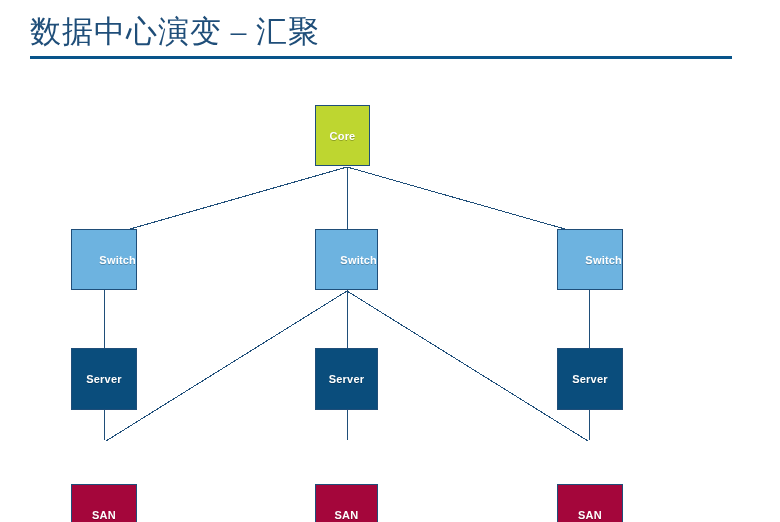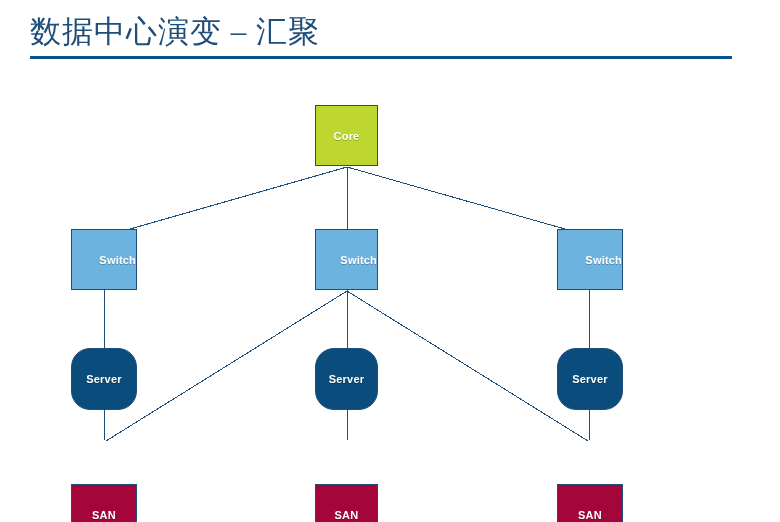--- a/index.html
+++ b/index.html
@@ -67,21 +67,21 @@
     color: #ffffff;
     font-family: "Liberation Sans", sans-serif;
     font-weight: bold;
     font-size: 11px;
     letter-spacing: 0.2px;
     text-shadow: 0 1px 0 rgba(0,0,0,0.25);
     user-select: none;
   }
   .node.core   { background: #BED630; }
   .node.switch { background: #6DB3E0; justify-content: flex-end; }
-  .node.server { background: #0A4D7C; border-radius: 19px; }
+  .node.server { background: #0A4D7C; }
   .node.san    { background: #A4063B; margin-top: 44px; }
   .node-label { pointer-events: none; }
 </style>
 </head>
 <body>
 
 <div id="slide" style="background: rgb(255, 255, 255); padding-left: 18px;">
 
   <div id="title-block">
     <div id="slide-title" style="color: rgb(31, 78, 121);">数据中心演变 – 汇聚</div>
@@ -96,21 +96,21 @@
         <line x1="104" y1="210" x2="104" y2="268" stroke="#1F4E79" stroke-width="1" shape-rendering="crispEdges"></line>
         <line x1="347" y1="210" x2="347" y2="268" stroke="#1F4E79" stroke-width="1" shape-rendering="crispEdges"></line>
         <line x1="589" y1="210" x2="589" y2="268" stroke="#1F4E79" stroke-width="1" shape-rendering="crispEdges"></line>
         <line x1="104" y1="330" x2="104" y2="360" stroke="#1F4E79" stroke-width="1" shape-rendering="crispEdges"></line>
         <line x1="347" y1="330" x2="347" y2="360" stroke="#1F4E79" stroke-width="1" shape-rendering="crispEdges"></line>
         <line x1="589" y1="330" x2="589" y2="360" stroke="#1F4E79" stroke-width="1" shape-rendering="crispEdges"></line>
         <line x1="347" y1="211" x2="106" y2="361" stroke="#1F4E79" stroke-width="1" shape-rendering="crispEdges"></line>
         <line x1="347" y1="211" x2="588" y2="361" stroke="#1F4E79" stroke-width="1" shape-rendering="crispEdges"></line>
       </svg>
     <div id="nodes-layer">
-        <div class="node core" style="left: 315px; top: 25px; width: 63px; height: 61px; background: rgb(190, 214, 48);">
+        <div class="node core" style="left: 315px; top: 25px; width: 55px; height: 61px; background: rgb(190, 214, 48);">
           <span class="node-label">Core</span>
         </div>
         <div class="node switch" style="left: 71px; top: 149px; width: 66px; height: 61px; background: rgb(109, 179, 224);">
           <span class="node-label">Switch</span>
         </div>
         <div class="node switch" style="left: 315px; top: 149px; width: 63px; height: 61px; background: rgb(109, 179, 224);">
           <span class="node-label">Switch</span>
         </div>
         <div class="node switch" style="left: 557px; top: 149px; width: 66px; height: 61px; background: rgb(109, 179, 224);">
           <span class="node-label">Switch</span>

